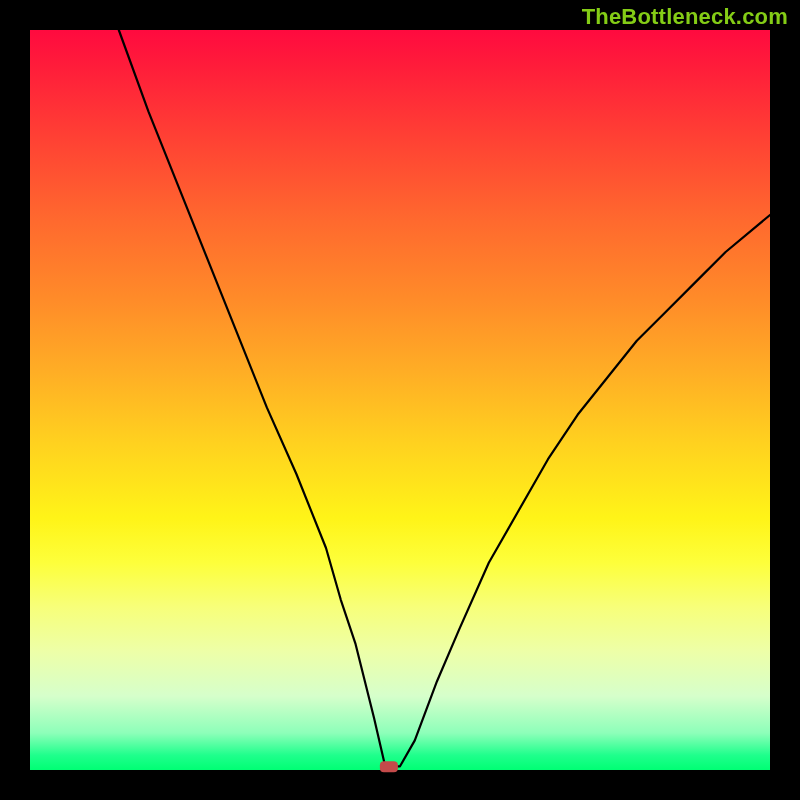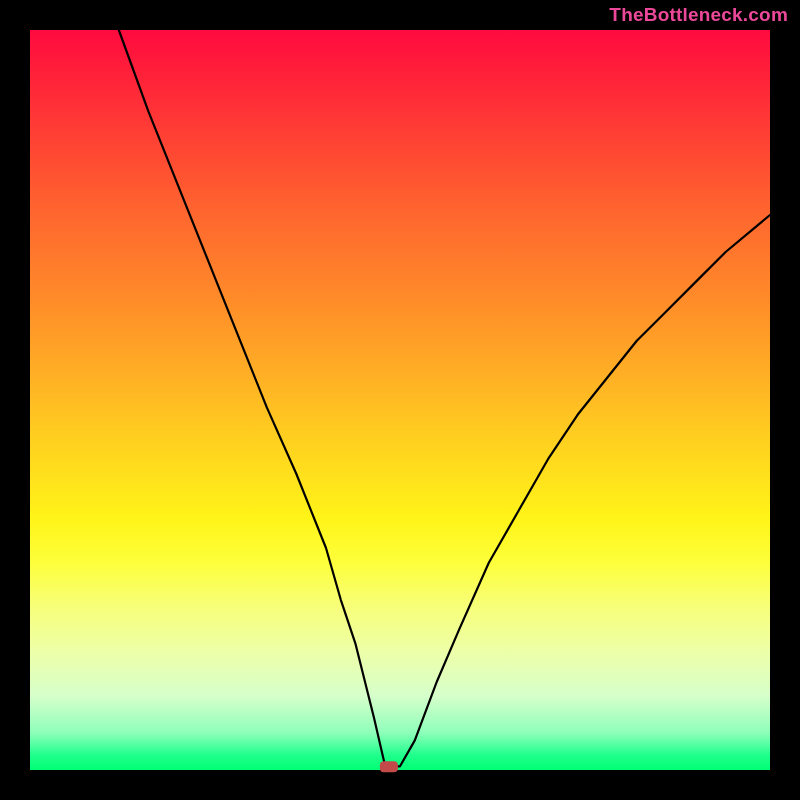--- a/index.html
+++ b/index.html
@@ -61,23 +61,23 @@
     stroke-linejoin: round;
   }
   .marker {
     fill: #c44a4a;
     stroke: none;
   }
   .watermark {
     position: absolute;
     top: 4px;
     right: 12px;
-    font-size: 19px;
+    font-size: 22px;
     font-weight: 600;
-    color: #ec4899;
+    color: #84cc16;
     letter-spacing: 0.2px;
     user-select: none;
   }
 </style>
 </head>
 <body>
 
 <div class="frame">
   <div class="plot">
     <svg class="curve-svg" viewBox="0 0 740 740" preserveAspectRatio="none">

